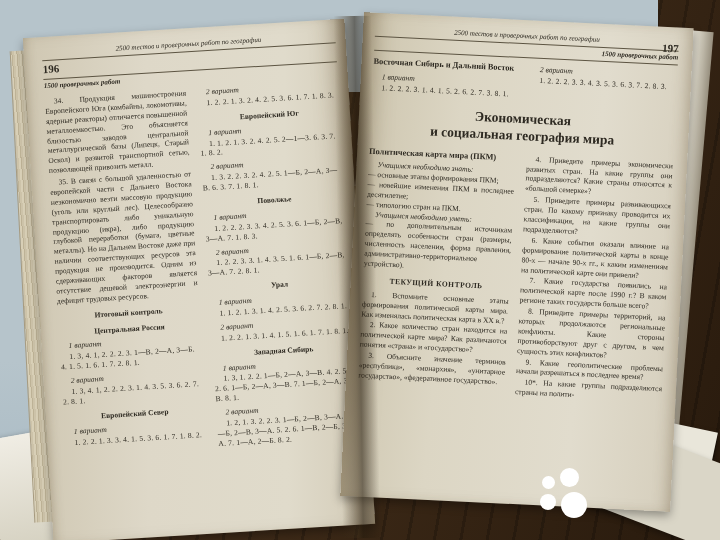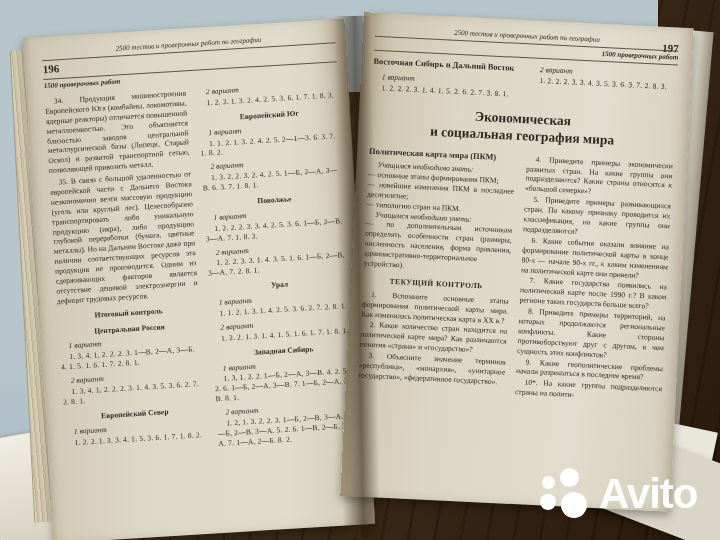--- a/index.html
+++ b/index.html
@@ -189,16 +189,15 @@
 
   <div class="spine-shadow"></div>
 
   <div class="watermark">
     <span class="avito-logo">
       <i class="avito-c1"></i>
         <i class="avito-c2"></i>
         <i class="avito-c3"></i>
         <i class="avito-c4"></i>
     </span>
-    <span class="avito-text">Avito</span>
   </div>
 
 </div>
 
 </body></html>

